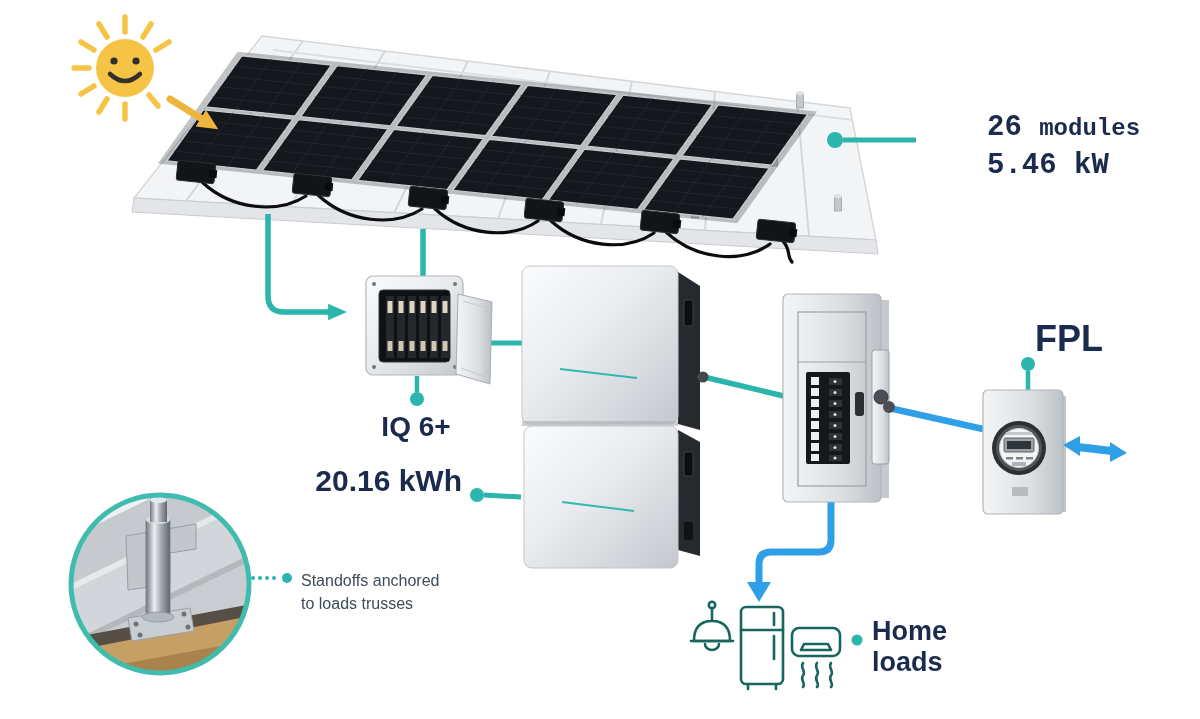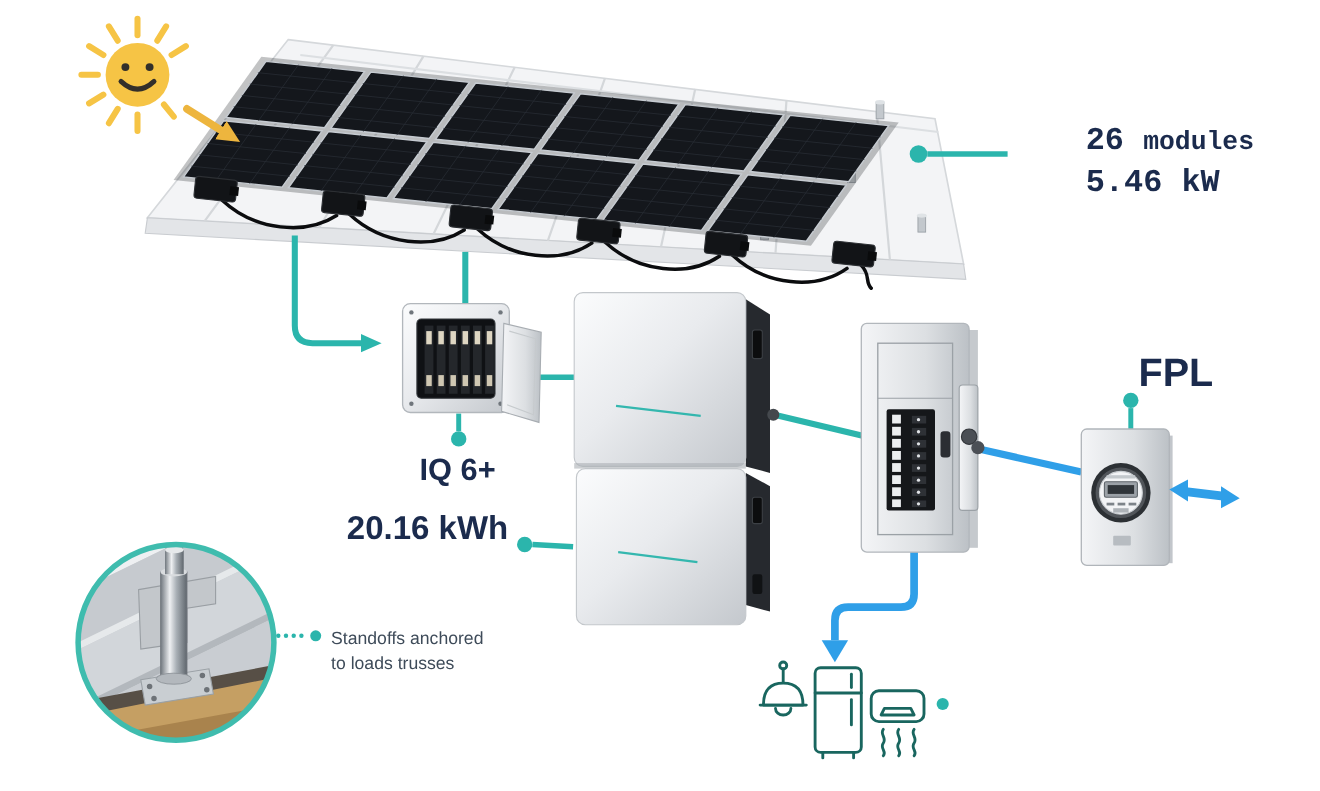--- a/index.html
+++ b/index.html
@@ -332,19 +332,23 @@
     <span class="sub" style="font-size:24px">modules</span></div>
   <div>5.46 kW</div>
 </div>
 
 <div class="lbl" style="left:366px;top:411px;width:100px;text-align:center;font-size:28px;">IQ 6+</div>
 
 <div class="lbl" style="left:300px;top:464px;width:162px;text-align:right;font-size:30px;">20.16 kWh</div>
 
 <div class="lbl" style="left:998px;top:318px;width:60px;text-align:left;font-size:36px;margin-left:37px;">FPL</div>
 
+<div class="lbl" style="left:872px;top:616px;font-size:27px;line-height:31px;">
+  <div>Home</div>
+  <div>loads</div>
+</div>
 
 <div class="caption" style="left:301px;top:569px;">
   <div>Standoffs anchored</div>
   <div>to loads trusses</div>
 </div>
 
 </div>
 
 </body></html>

